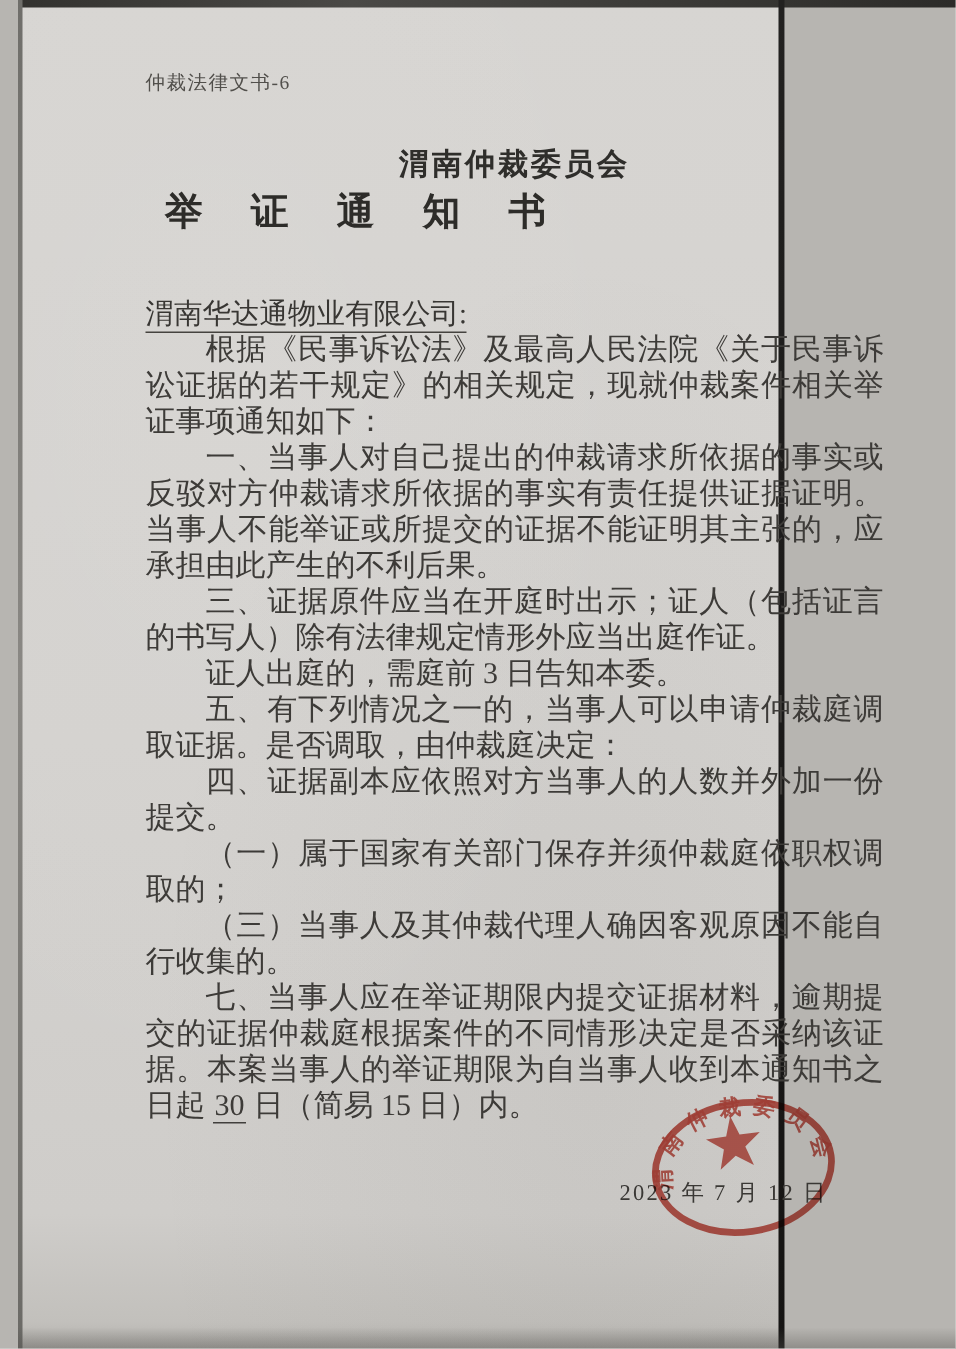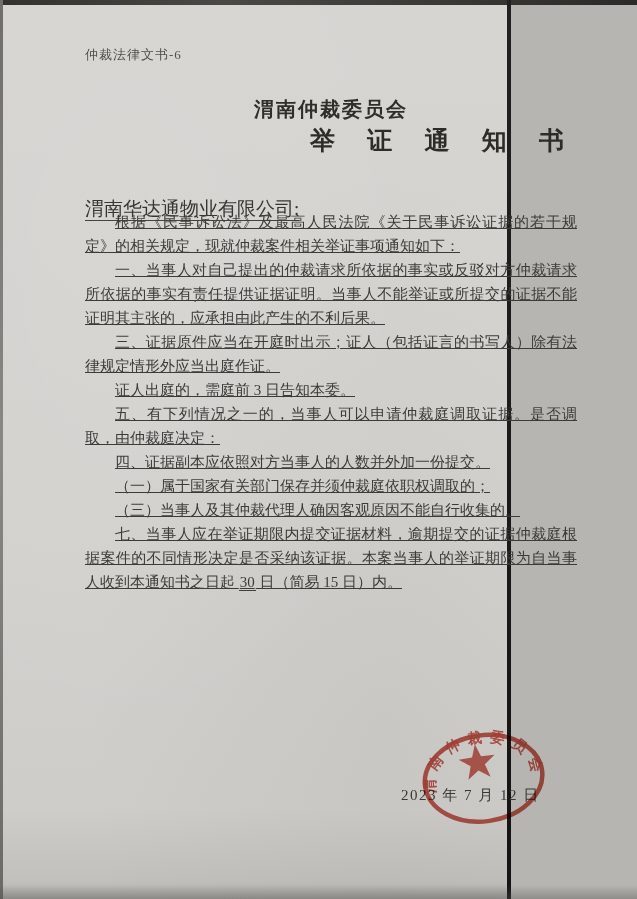--- a/index.html
+++ b/index.html
@@ -8,51 +8,52 @@
     font-family:"Liberation Serif","DejaVu Serif",serif;
     background:#b7b5b1;
   }
   .page{
     position:relative;width:511px;height:899px;
     background:
       radial-gradient(ellipse at 25% 30%, rgba(255,255,255,0.05), rgba(255,255,255,0) 60%),
       radial-gradient(ellipse at 75% 80%, rgba(70,68,64,0.05), rgba(70,68,64,0) 55%),
       linear-gradient(180deg,#d7d5d2 0%,#d4d2cf 55%,#cfcdca 90%,#c2c0bc 98%,#b2b0ac 100%);
     color:#3d3b38;
+    margin-left:12px;
   }
   .edge-top{position:absolute;top:0;left:0;width:637px;height:5px;
     background:linear-gradient(90deg,#33322f,#4a4946 35%,#3a3936 70%,#2b2a28);}
   .edge-right{position:absolute;top:0;right:0;width:4px;height:899px;
     background:linear-gradient(180deg,#222120,#151413);}
   .edge-left{position:absolute;top:0;left:0;width:3px;height:899px;
     background:linear-gradient(180deg,#6f6e6a,#8a8884 50%,#6b6a66);}
   .edge-bottom{position:absolute;bottom:0;left:0;width:637px;height:14px;
     background:linear-gradient(180deg,rgba(90,88,84,0),rgba(84,82,78,0.40));}
   .doc-label{
     position:absolute;left:85px;top:46px;
     font-size:13px;letter-spacing:1px;color:#514f4b;
   }
   .org-title{
     position:absolute;left:85px;top:96px;width:492px;margin:0;
     text-align:center;font-size:20px;font-weight:bold;color:#2f2e2b;
     letter-spacing:2px;
   }
   .doc-title{
     position:absolute;left:85px;top:124px;width:492px;margin:0;
-    text-align:right;font-size:25px;font-weight:bold;color:#2d2c29;
+    text-align:left;font-size:25px;font-weight:bold;color:#2d2c29;
     letter-spacing:13px;text-indent:13px;
   }
   .addressee{
     position:absolute;left:85px;top:196px;
     font-size:19px;color:#383633;
   }
   .addressee span{border-bottom:1.2px solid #45433f;padding-bottom:1px;}
   .body-text{
-    position:absolute;left:85px;top:210px;width:492px;
-    font-size:15px;line-height:24px;text-align:justify;text-decoration:underline;
+    position:absolute;left:85px;top:221px;width:492px;
+    font-size:20px;line-height:24px;text-align:justify;
   }
   .body-text p{margin:0;text-indent:2em;}
   .u-days{border-bottom:1.2px solid #413f3c;padding:0 1px;}
   .issue-date{
     position:absolute;left:401px;top:786px;
     font-size:15px;letter-spacing:1.5px;color:#3a3835;white-space:nowrap;text-align:center;
   }
   .seal{
     position:absolute;left:416px;top:726px;width:140px;height:110px;
     transform:rotate(-8deg);

